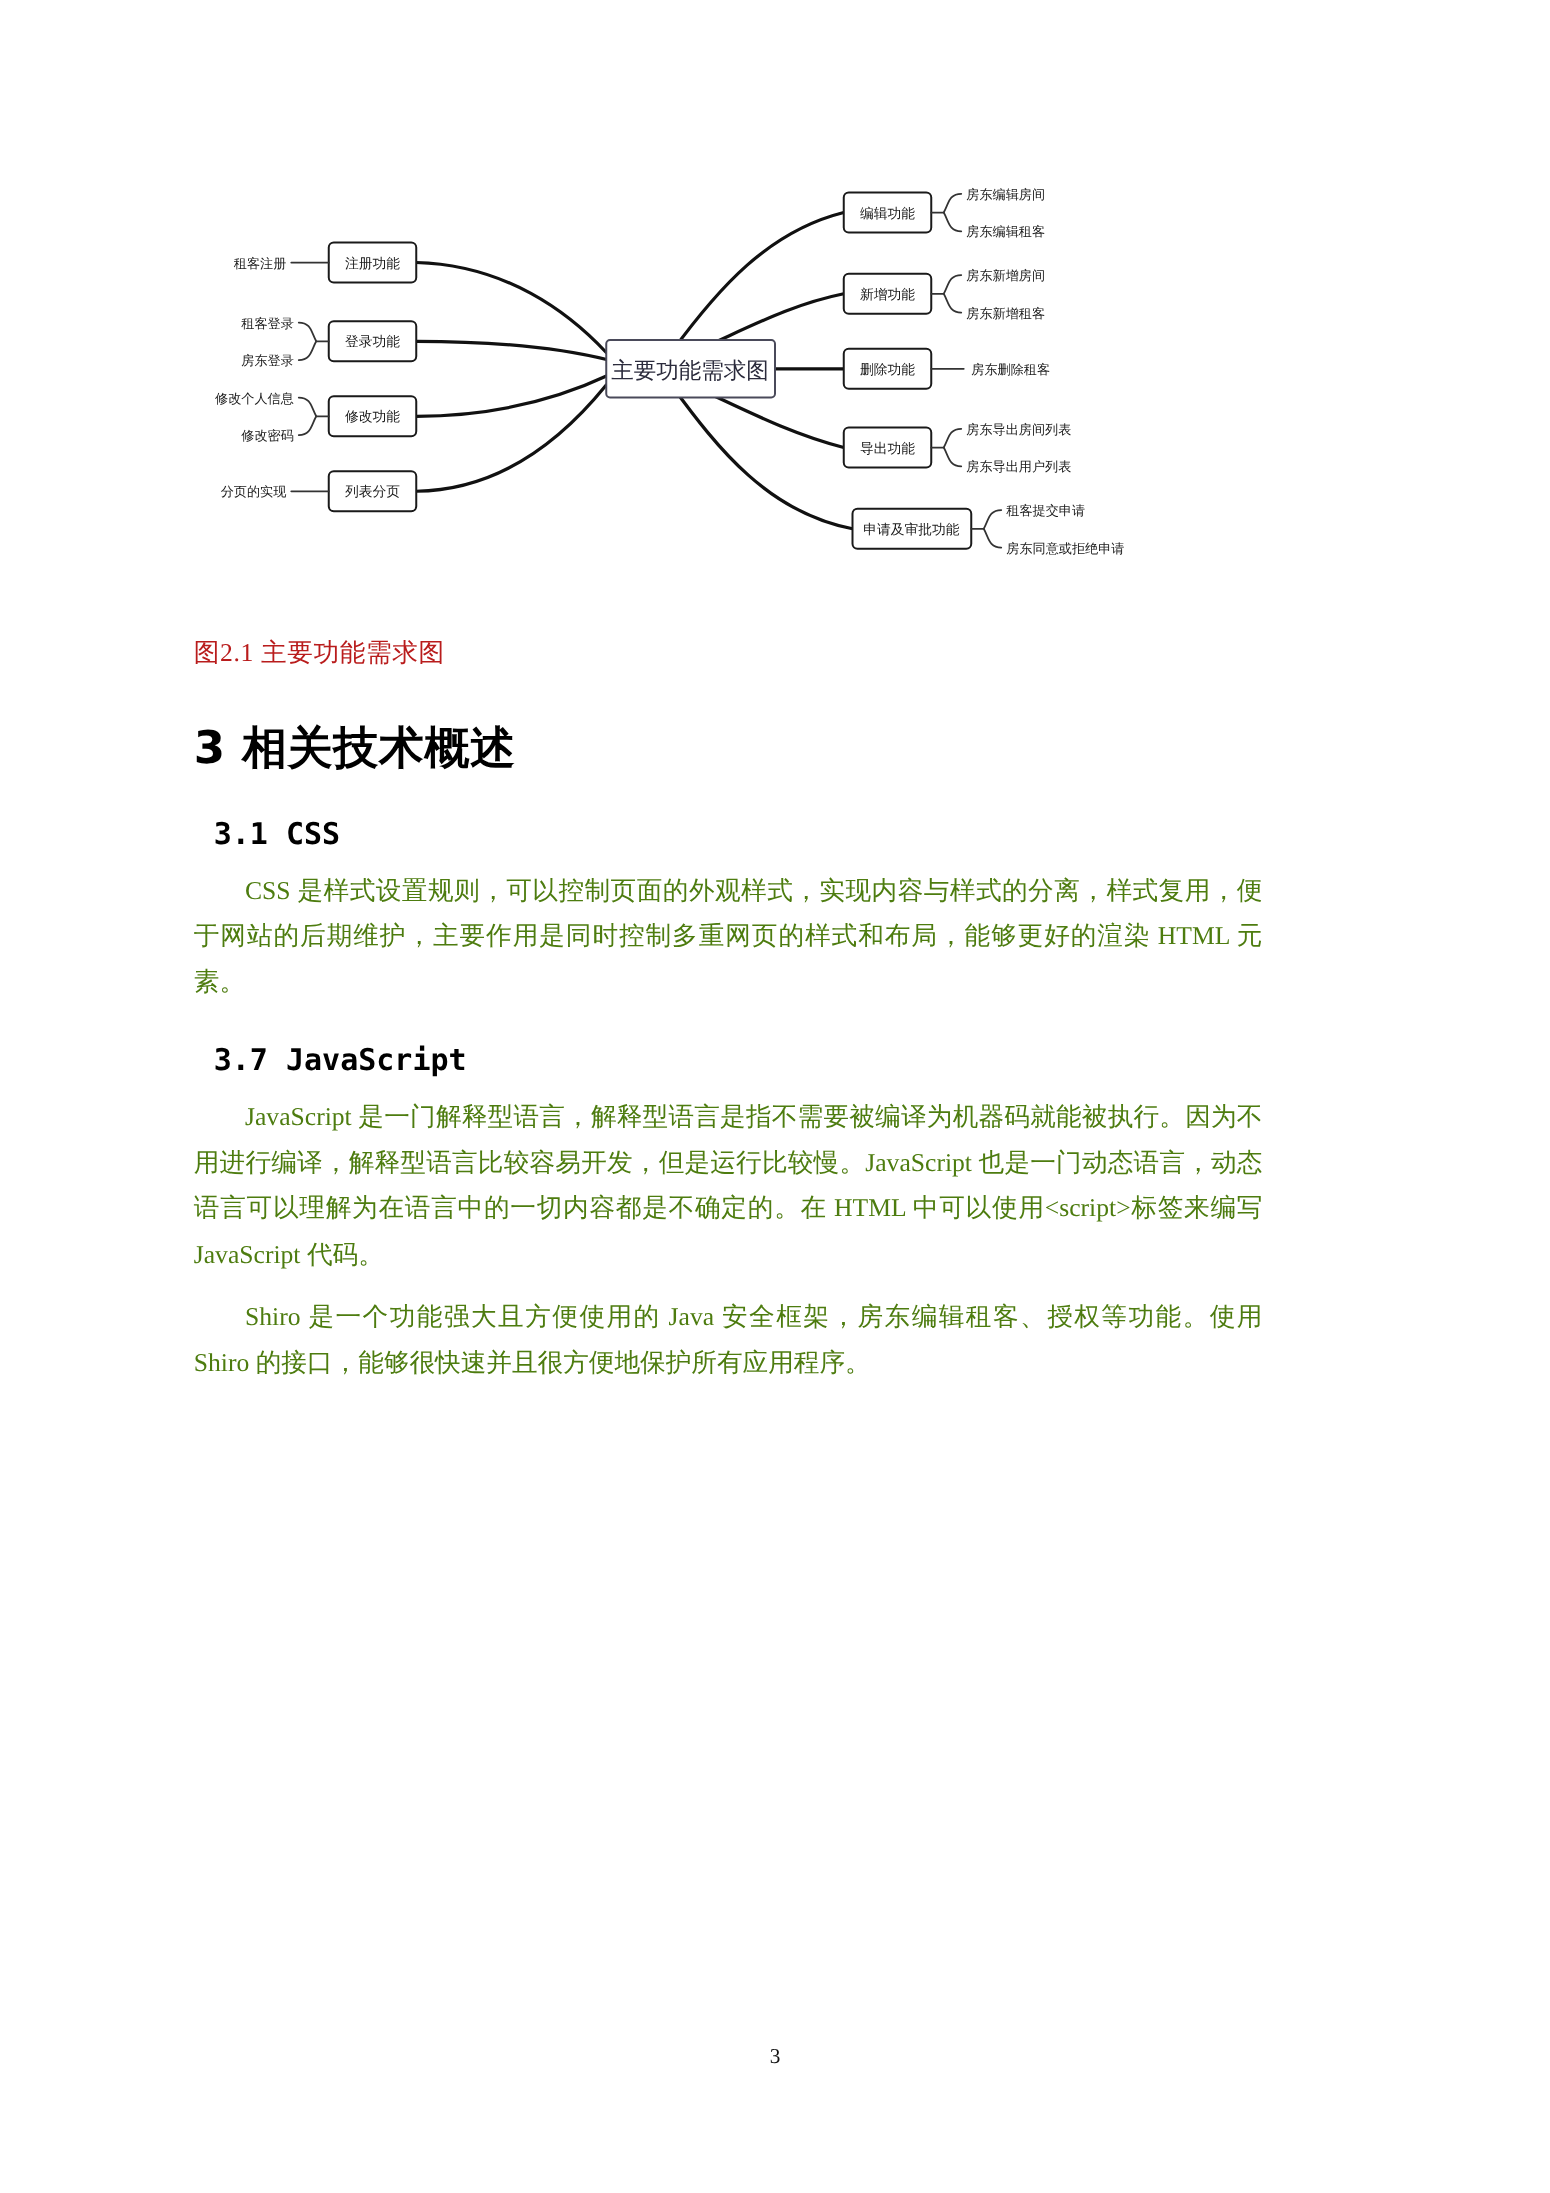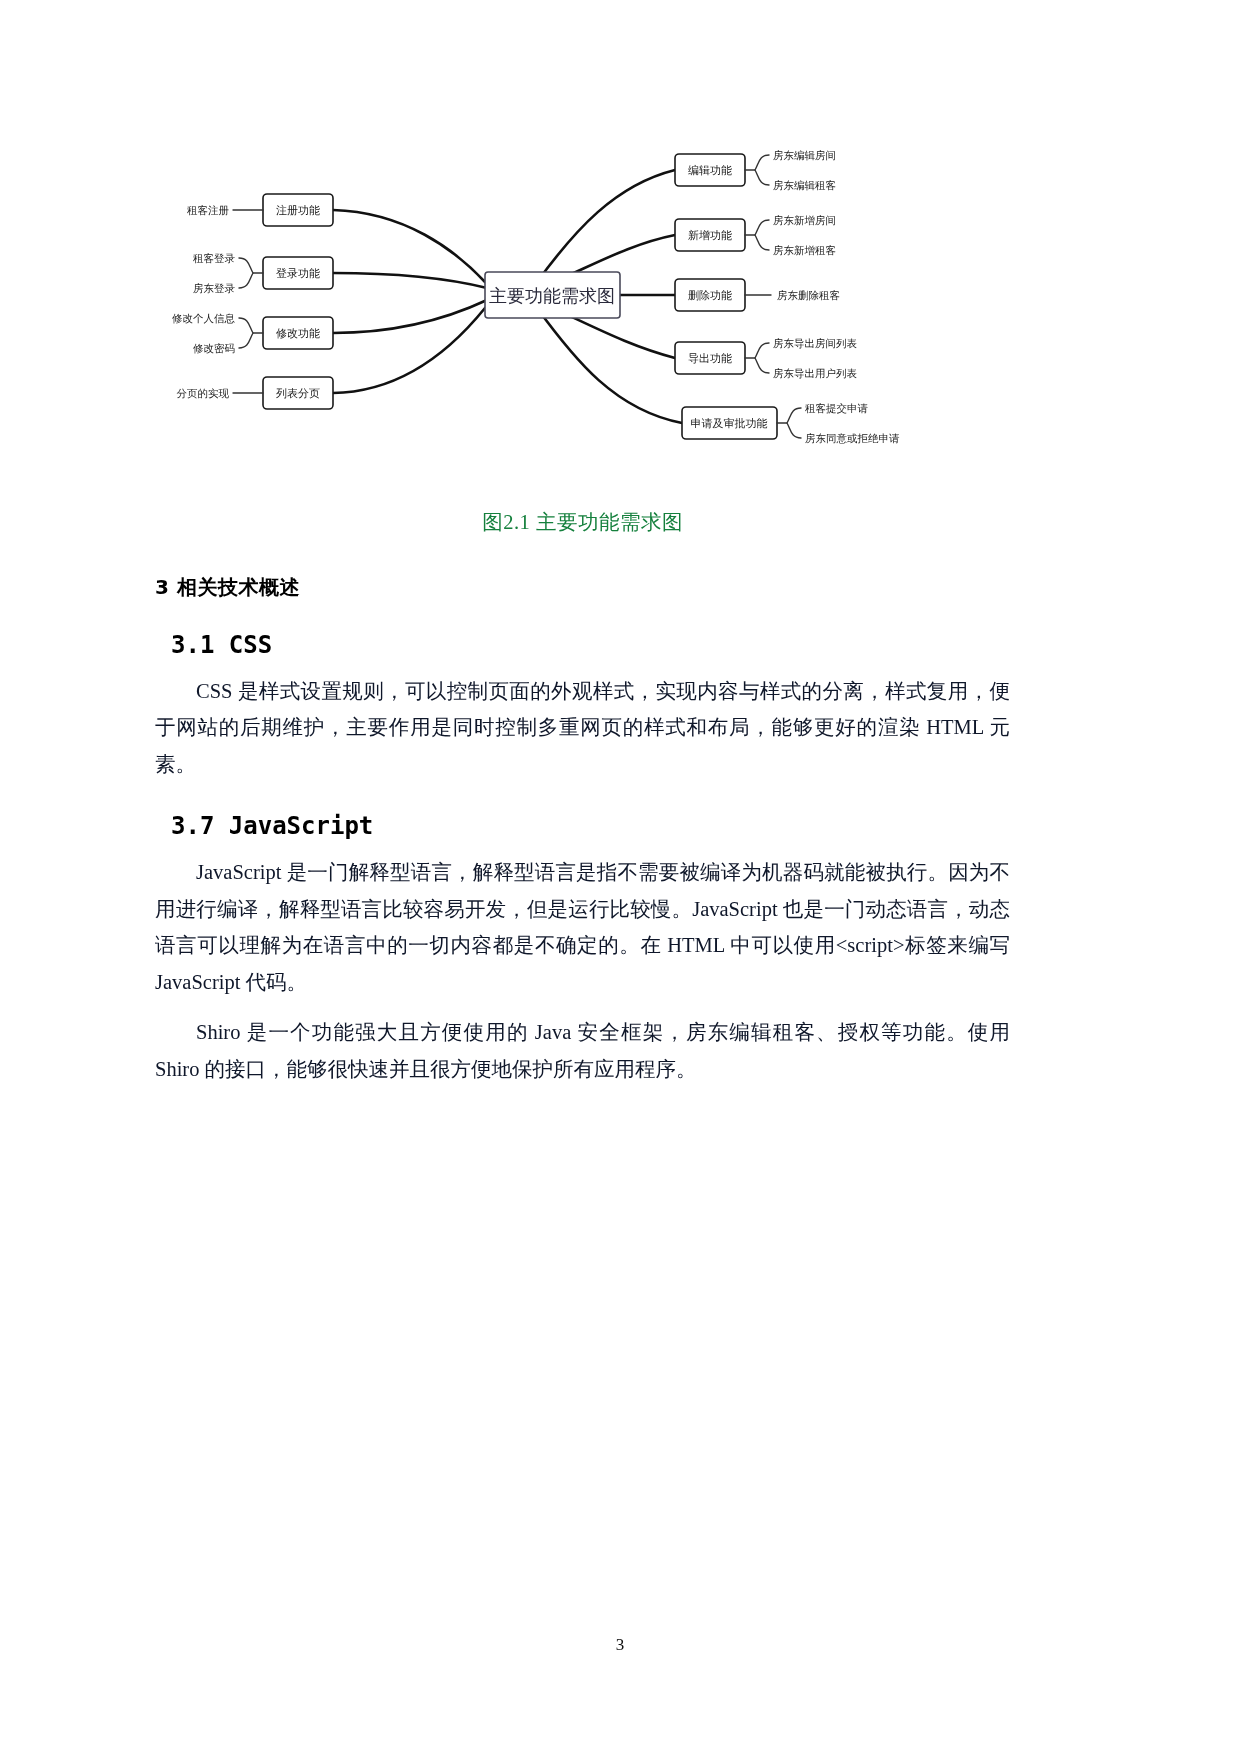--- a/index.html
+++ b/index.html
@@ -33,32 +33,32 @@
 
   
   .figure-wrap {
     position: relative;
     width: 855px;
     height: 330px;
   }
   .figure-svg { display: block; }
 
   .fig-caption {
-    text-align: center;
+    text-align: left;
     font-family: "Liberation Serif", "DejaVu Serif", serif;
     font-size: 20.5px;
     letter-spacing: 0.5px;
     margin-top: 48px;
-    color: #15803d;
+    color: #b91c1c;
   }
 
   
   h1.sec {
     font-family: "DejaVu Sans", "Liberation Sans", sans-serif;
-    font-size: 20px;
+    font-size: 36px;
     font-weight: bold;
     margin: 38px 0 0 0;
     letter-spacing: 0.5px;
     color: #000;
   }
   h2.subsec {
     font-family: "DejaVu Sans Mono", "Liberation Mono", monospace;
     font-size: 24px;
     font-weight: bold;
     margin: 30px 0 0 16px;
@@ -67,21 +67,21 @@
   }
 
   p.body {
     font-family: "Liberation Serif", "DejaVu Serif", serif;
     font-size: 20.5px;
     line-height: 1.78;
     margin: 14px 0 0 0;
     text-indent: 2em;
     text-align: justify;
     text-justify: inter-ideograph;
-    color: #0f172a;
+    color: #4d7c0f;
     word-break: break-word;
   }
 
   .pagenum {
     position: absolute;
     left: 0;
     right: 0;
     top: 1635px;
     text-align: center;
     font-family: "Liberation Serif", "DejaVu Serif", serif;

